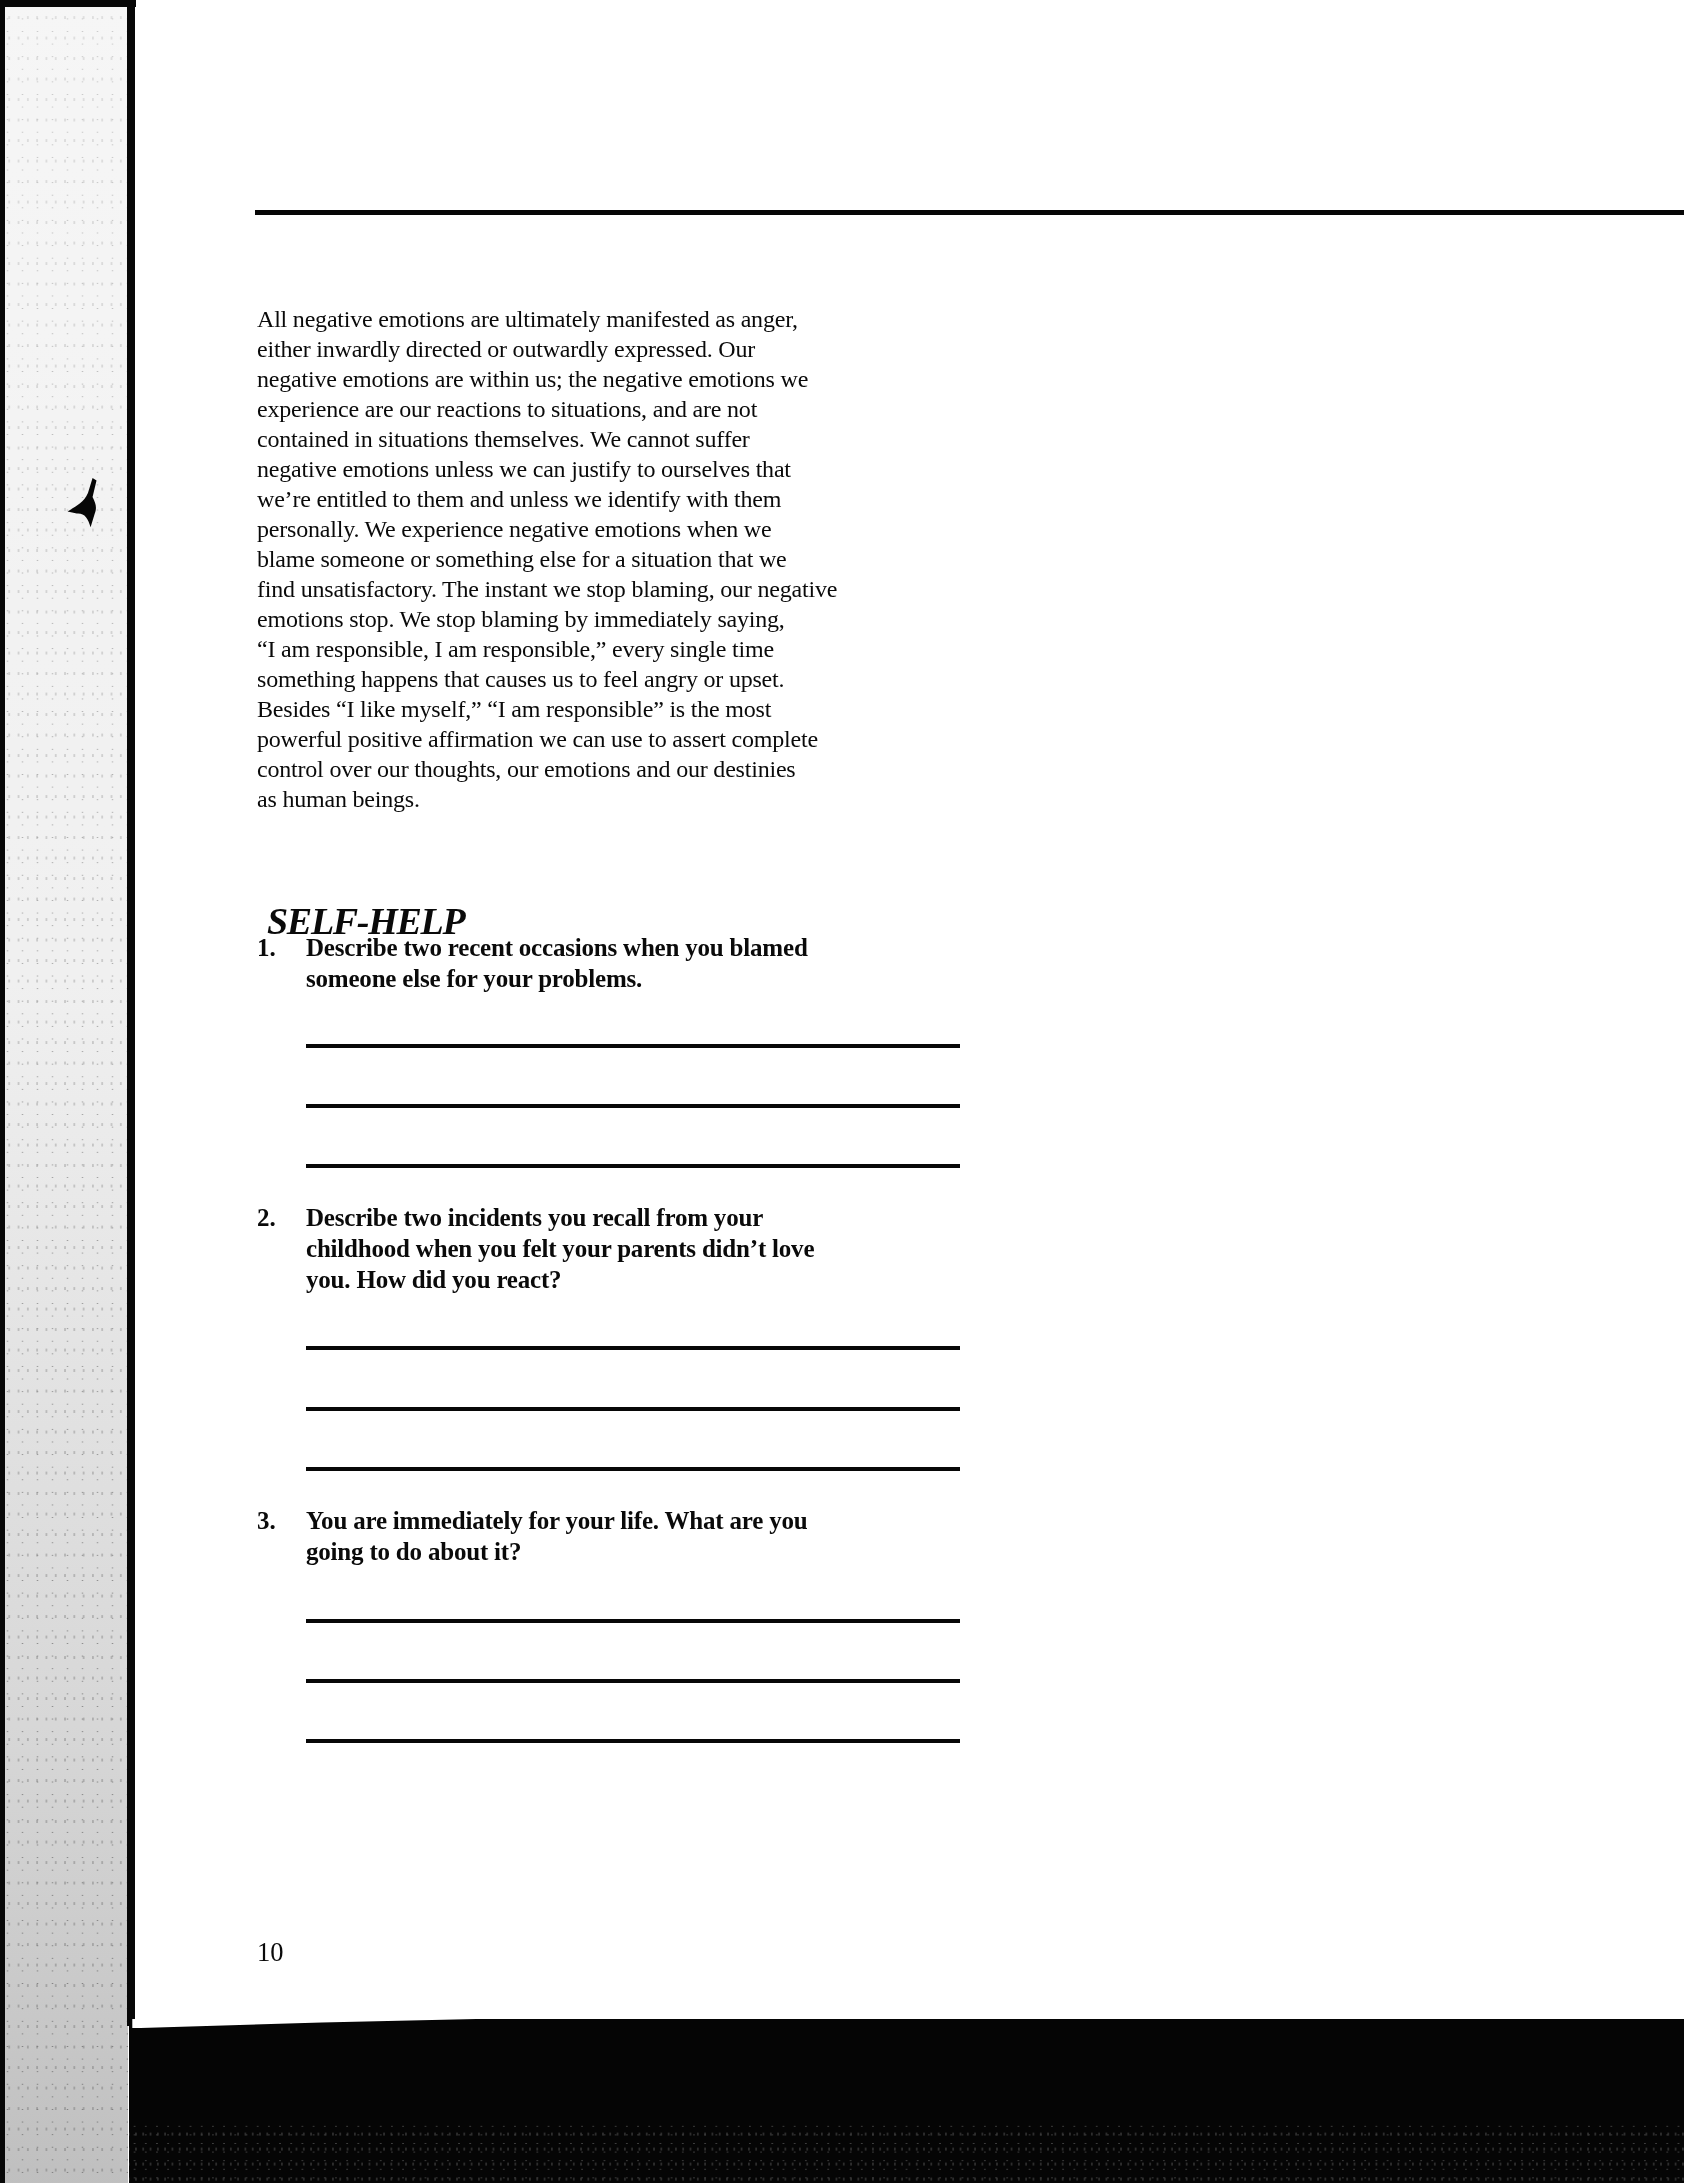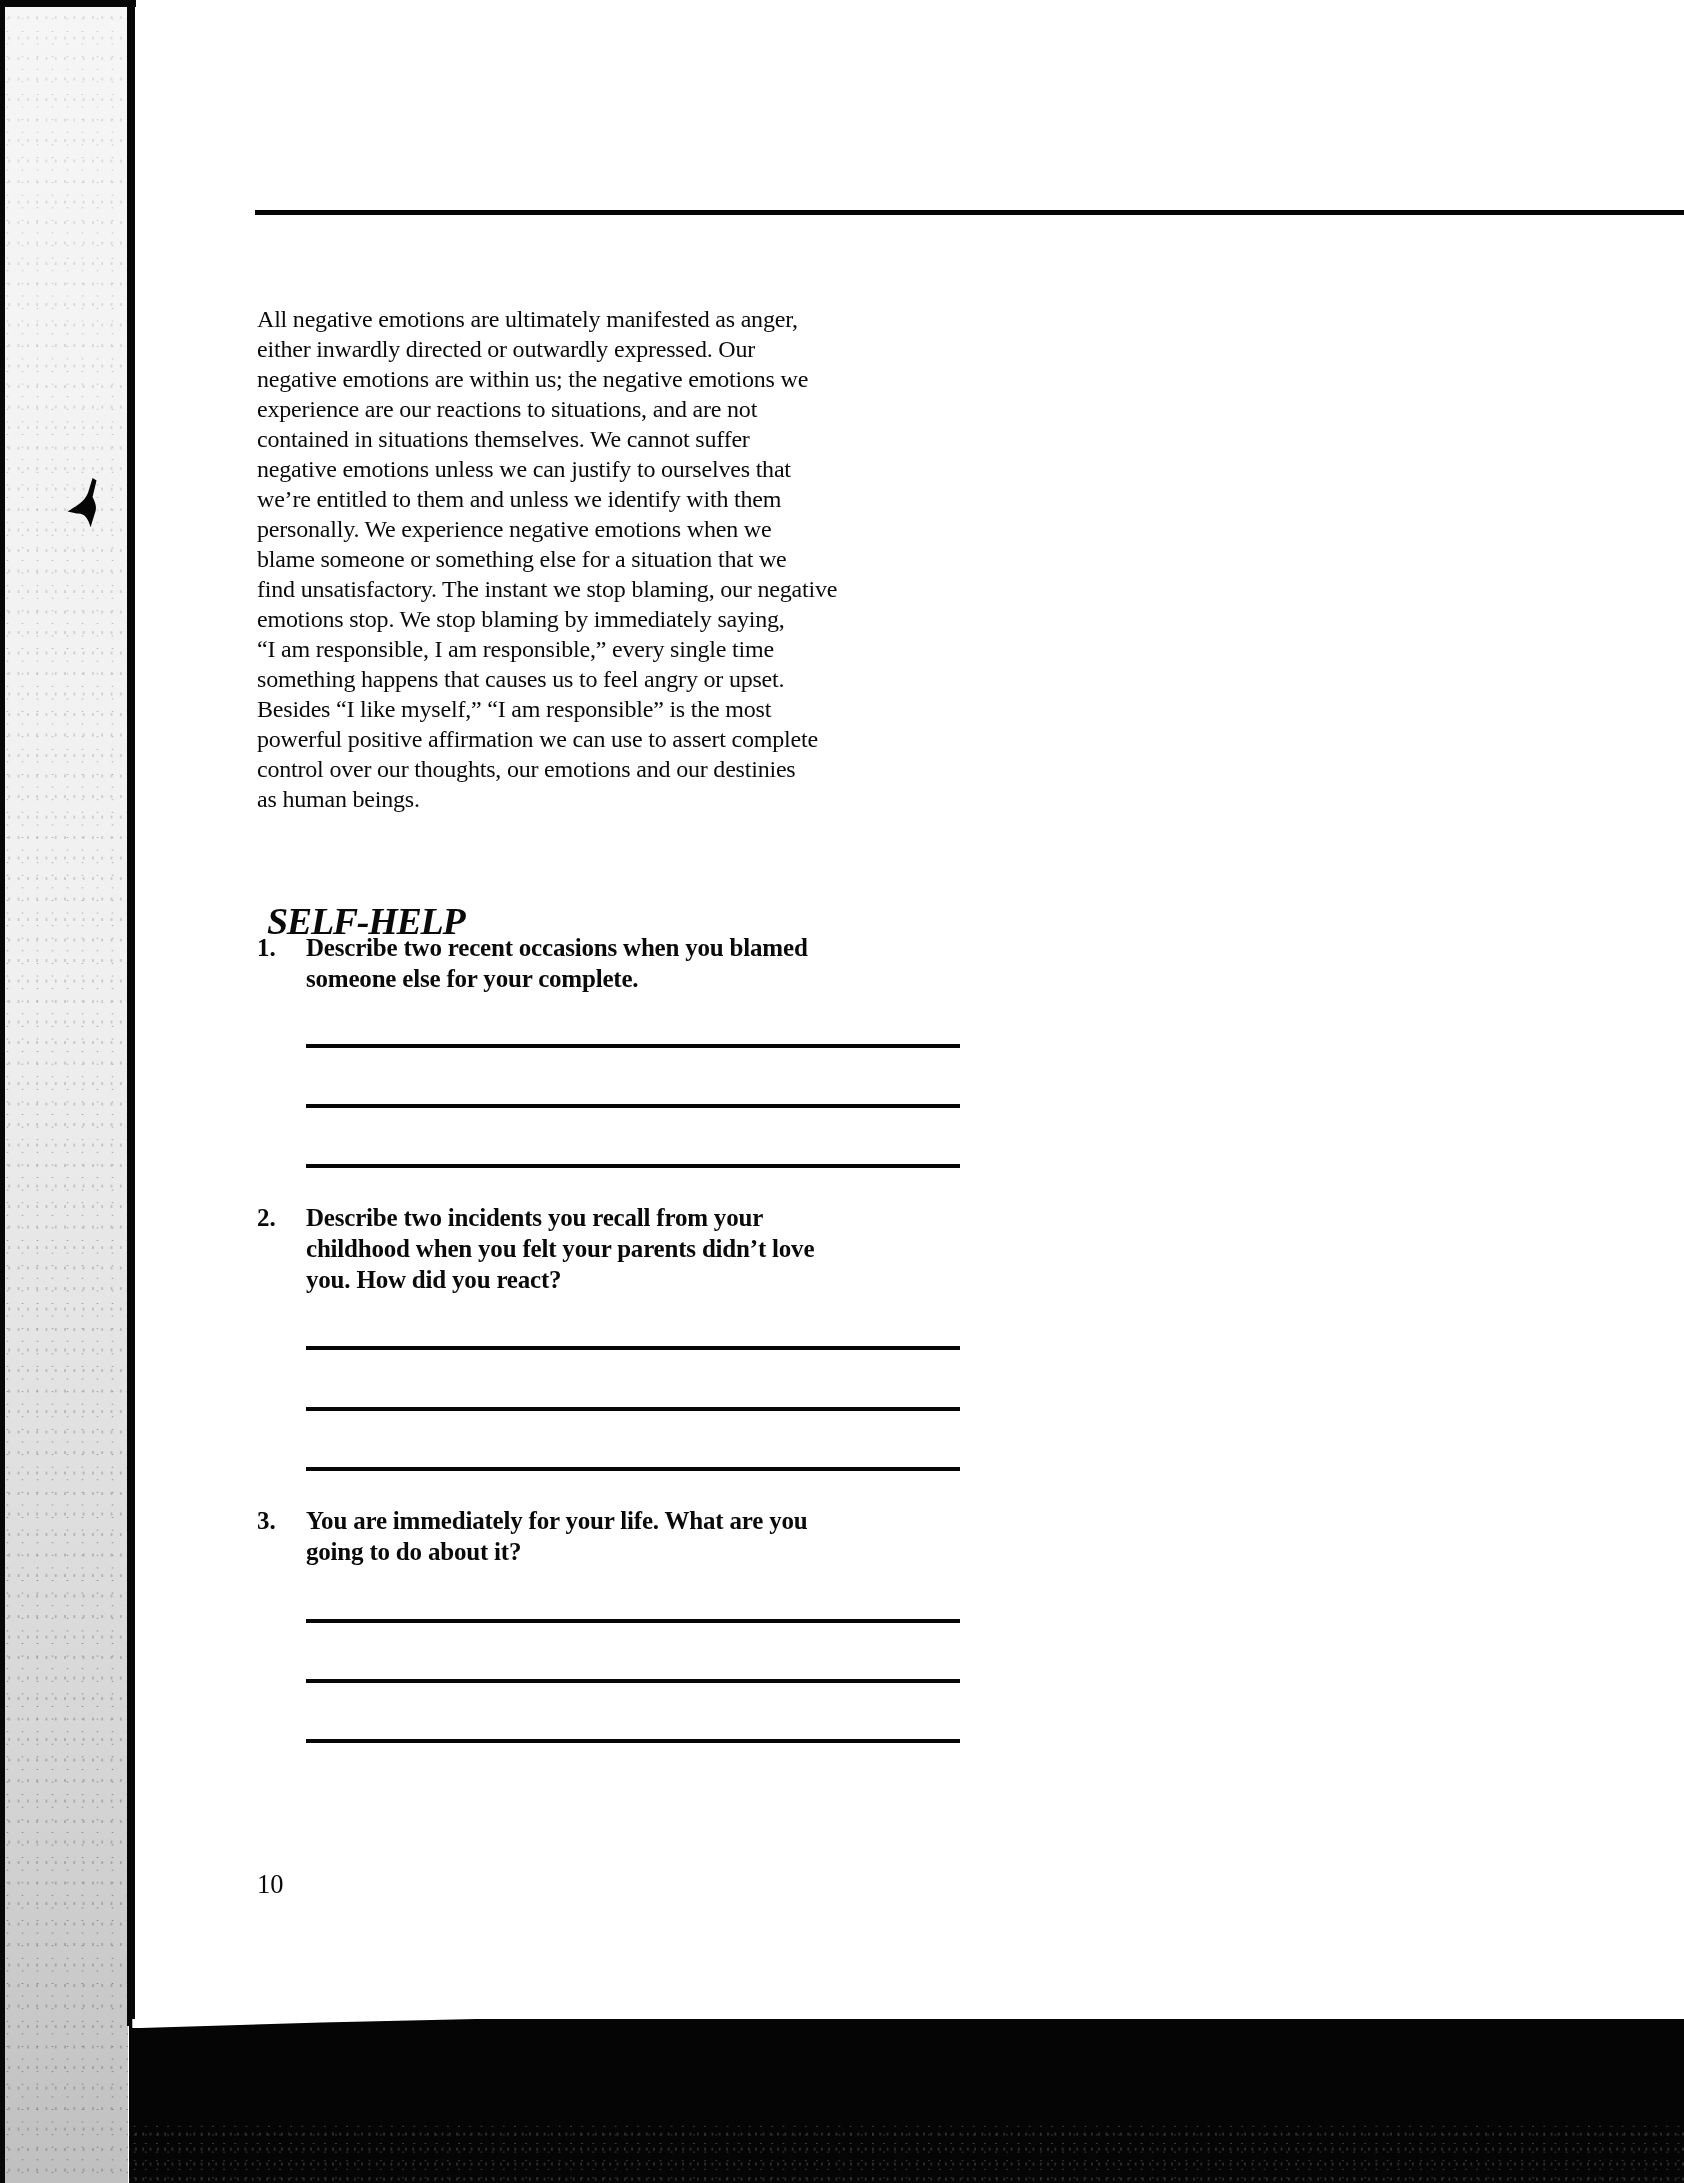--- a/index.html
+++ b/index.html
@@ -54,21 +54,21 @@
   .qnum{
     position:absolute;left:257px;top:0;
     font-size:25px;line-height:31px;font-weight:bold;
   }
   .qtext{
     position:absolute;left:306px;top:0;width:715px;
     font-size:25px;line-height:31px;font-weight:bold;letter-spacing:-0.2px;
     white-space:pre-line;
   }
   .rule{position:absolute;left:306px;width:654px;height:4px;background:#070707;}
-  .page-number{position:absolute;left:257px;top:1869px;font-size:26.5px;line-height:30px;}
+  .page-number{position:absolute;left:257px;top:1937px;font-size:26.5px;line-height:30px;}
 </style>
 </head>
 <body>
 
 <div>
 
   <div class="left-strip">
     <div class="left-strip-shade"></div>
   </div>
   <svg class="ink-mark" viewBox="0 0 54 82" xmlns="http://www.w3.org/2000/svg">
@@ -96,21 +96,21 @@
 Besides “I like myself,” “I am responsible” is the most
 powerful positive affirmation we can use to assert complete
 control over our thoughts, our emotions and our destinies
 as human beings.</p>
 
   <h2 class="heading">SELF-HELP</h2>
 
   <div class="question" style="top:932px;">
     <span class="qnum">1.</span>
     <div class="qtext">Describe two recent occasions when you blamed
-someone else for your complete.</div>
+someone else for your problems.</div>
   </div>
   <div class="rule" style="top:1044px;"></div>
   <div class="rule" style="top:1104px;"></div>
   <div class="rule" style="top:1164px;"></div>
 
   <div class="question" style="top:1202px;">
     <span class="qnum">2.</span>
     <div class="qtext">Describe two incidents you recall from your
 childhood when you felt your parents didn’t love
 you. How did you react?</div>

